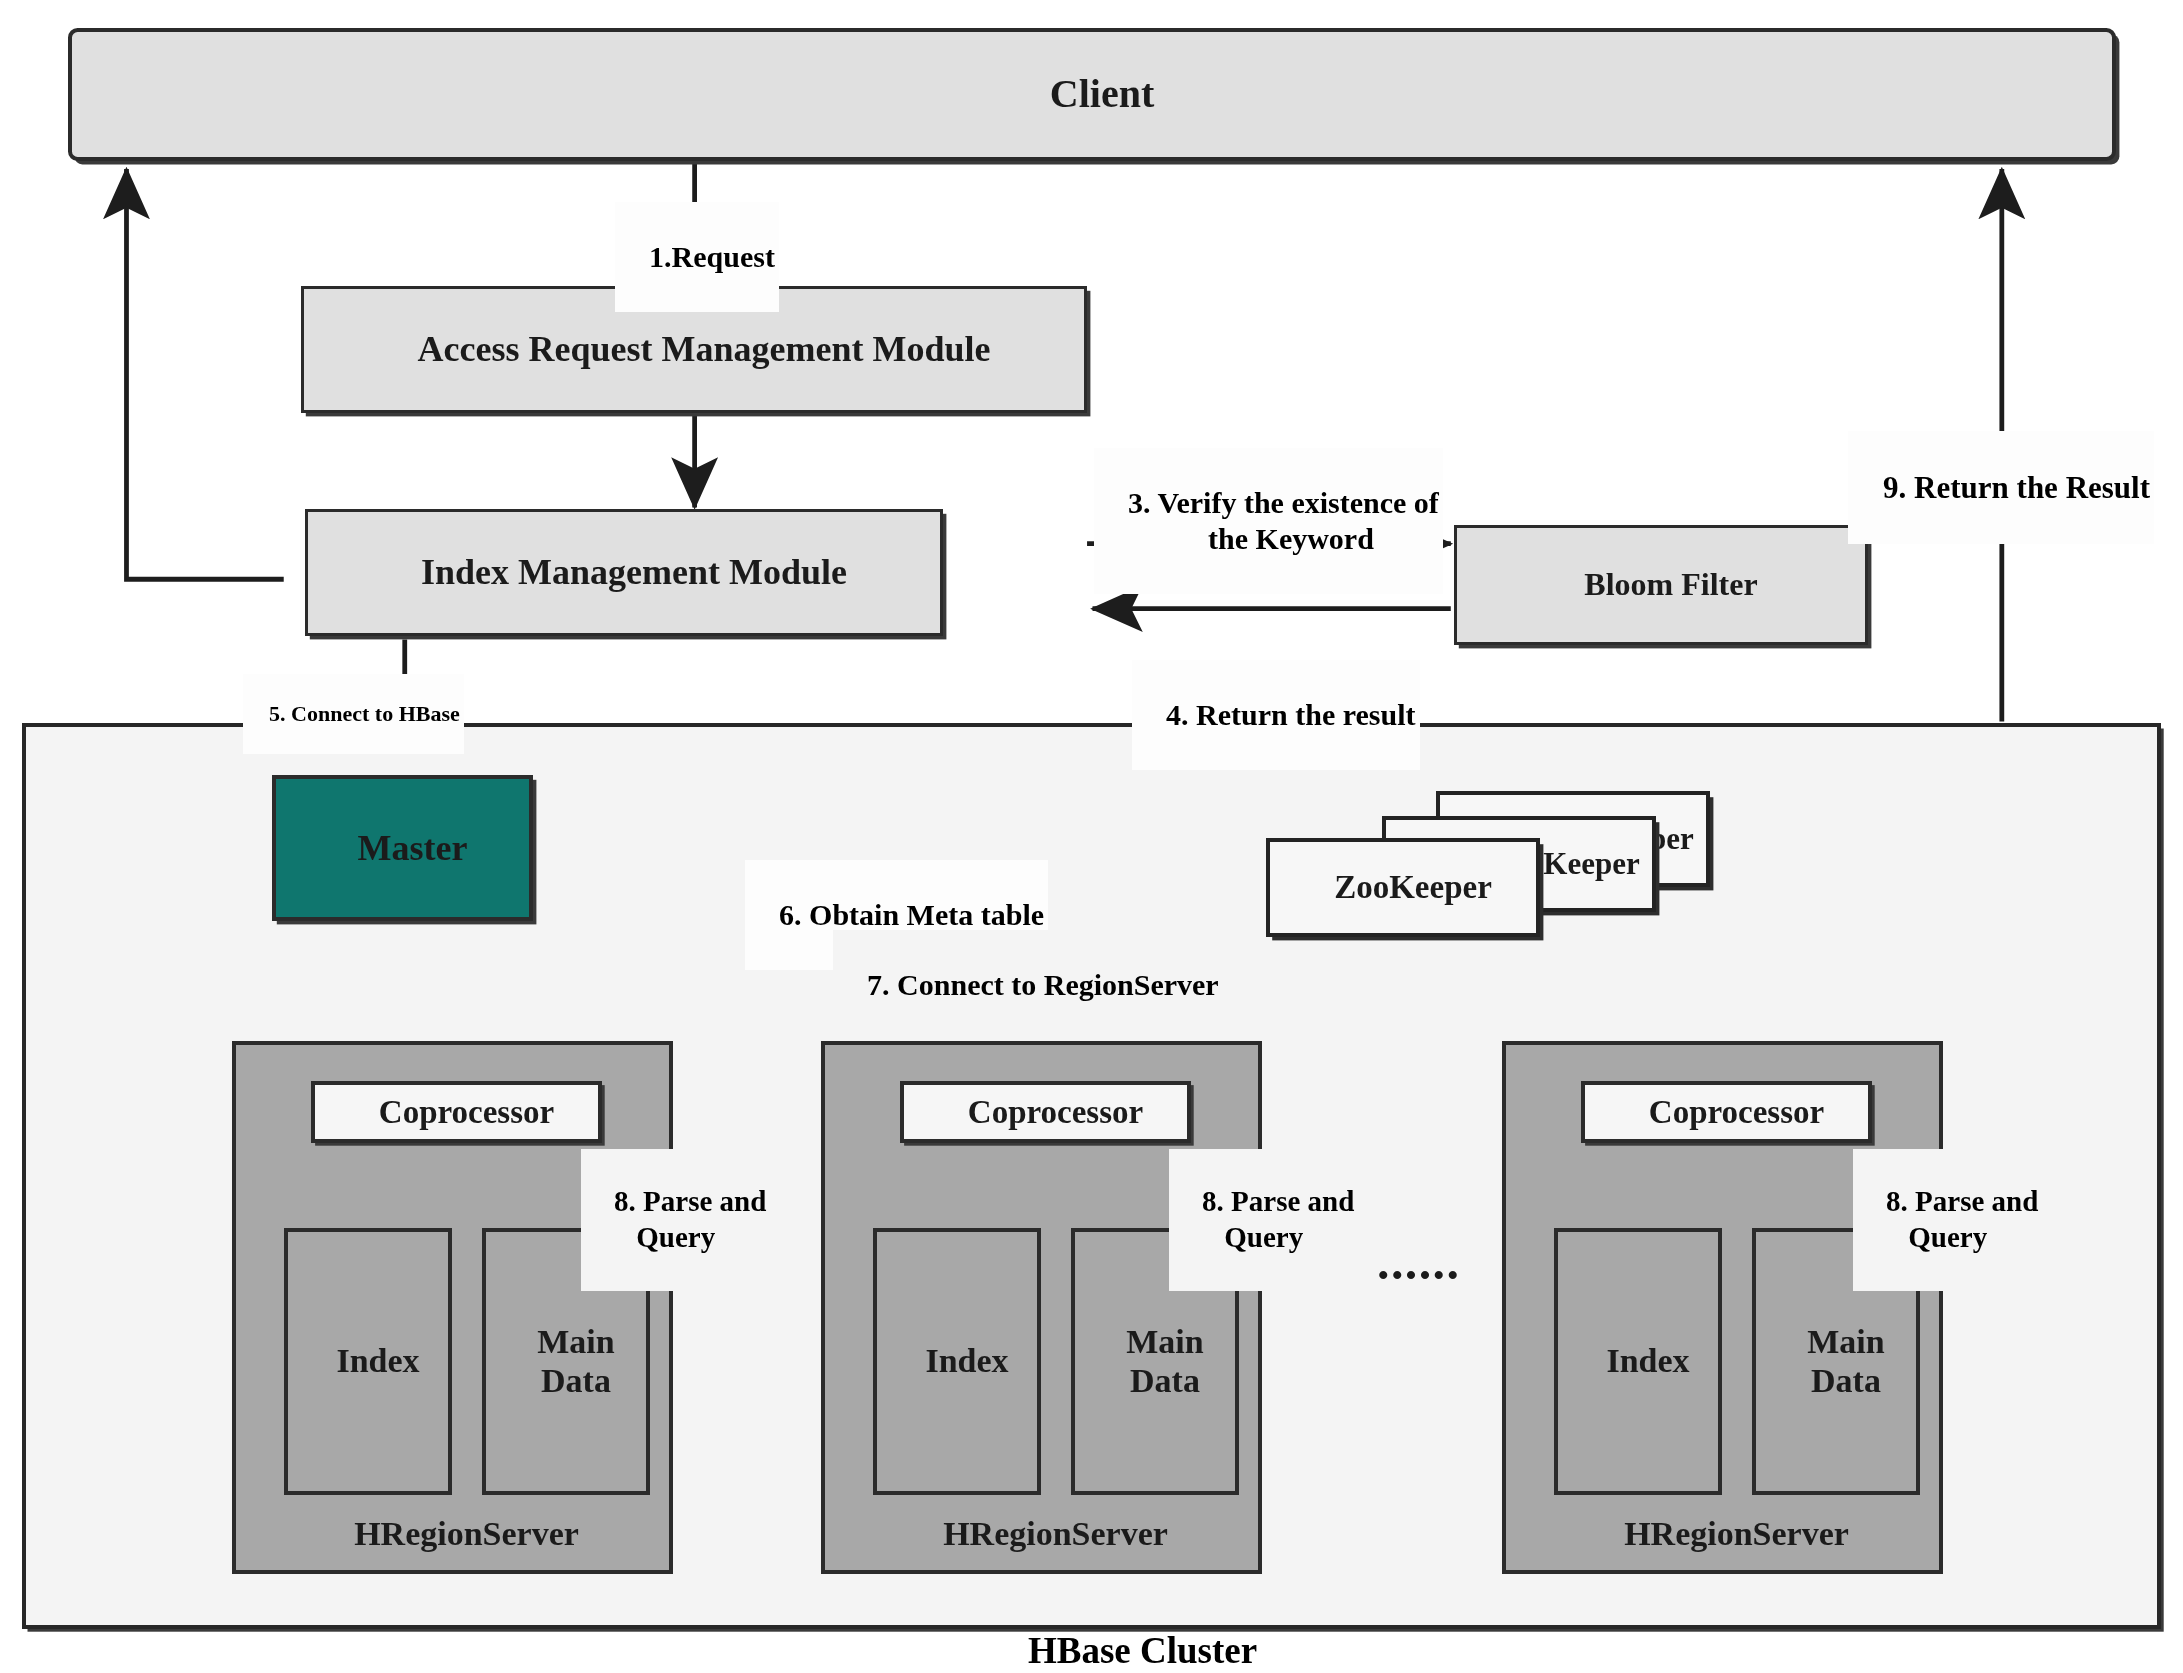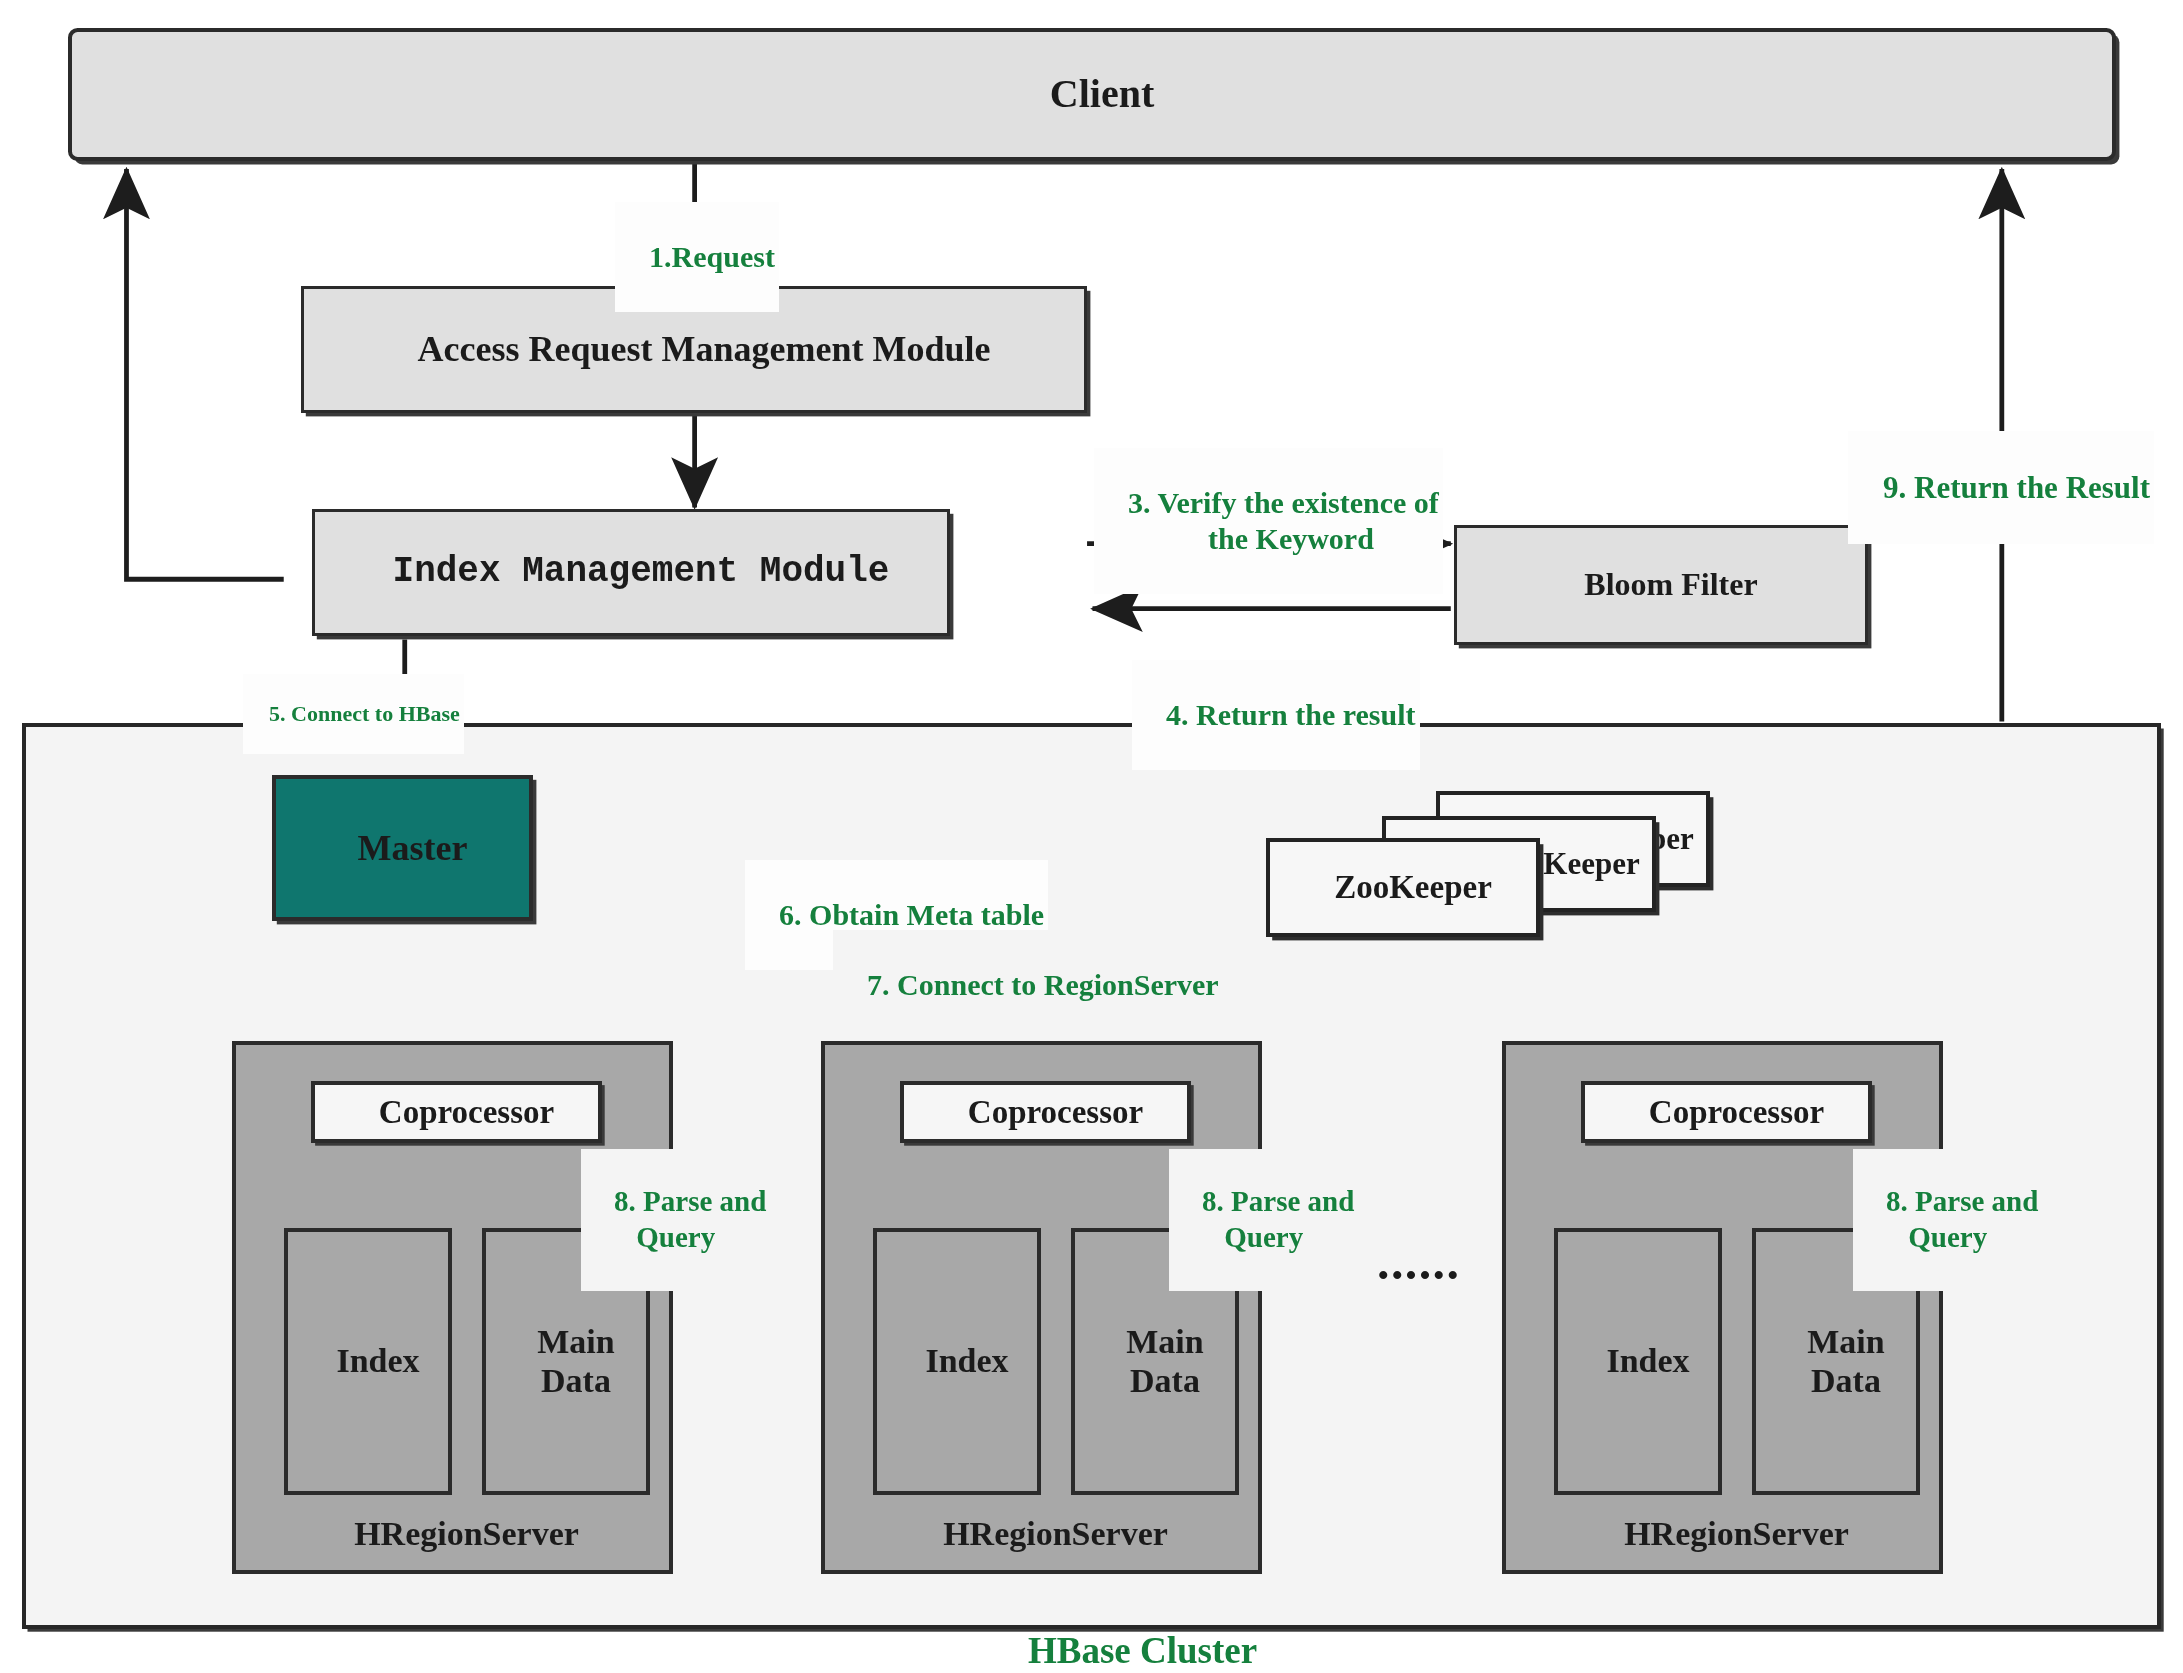--- a/index.html
+++ b/index.html
@@ -15,21 +15,21 @@
         box-shadow:4.1px 4.1px 0 -0.7px #3a3a3a;}
   .client{background:#e0e0e0;border:4.1px solid #2b2b2b;border-radius:9.6px;
           box-shadow:4.8px 4.8px 0 -1.4px #3a3a3a;}
   .mint{background:#0f766e;border:4.1px solid #2b2b2b;box-shadow:4.1px 4.1px 0 -0.7px #3a3a3a;}
   .zkbox{background:#f7f7f7;border:4.1px solid #232323;box-shadow:4.8px 4.8px 0 -1.4px #2e2e2e;}
   .cluster{background:#f4f4f4;border:4.1px solid #272727;box-shadow:4.1px 4.1px 0 -1.4px #3a3a3a;}
   .rserver{background:#a8a8a8;border:4.1px solid #2b2b2b;}
   .copro{background:#f6f6f6;border:4.1px solid #2b2b2b;box-shadow:3.4px 3.4px 0 -0.7px #3a3a3a;}
   .store{background:transparent;border:4.1px solid #2b2b2b;}
 
-  .lbl{position:absolute;color:#15803d;font-weight:bold;white-space:pre;
+  .lbl{position:absolute;color:#000000;font-weight:bold;white-space:pre;
        line-height:1.22;}
   .lbl.onwhite{background:#fdfdfd;padding:0 4.1px;}
   .lbl.oncluster{background:#f4f4f4;padding:0 4.1px;}
 
   .dots{position:absolute;color:#1b1b1b;font-weight:bold;letter-spacing:3.4px;}
 </style>
 </head>
 <body>
 
 <div id="stage">
@@ -81,21 +81,21 @@
   <div class="box cluster" style="left:22px;top:723px;width:2139px;height:906px;"></div>
 
   <div class="box client" style="left:68px;top:28px;width:2048px;height:133px;font-size:40px;">
     <span>Client</span>
   </div>
 
   <div class="box grey" style="left:301px;top:286px;width:786px;height:127px;font-size:36px;">
     <span>Access Request Management Module</span>
   </div>
 
-  <div class="box grey" style="left:312px;top:509px;width:638px;height:127px;font-size:36px;font-family:Liberation Mono, monospace;">
+  <div class="box grey" style="left:305px;top:509px;width:638px;height:127px;font-size:36px;">
     <span>Index Management Module</span>
   </div>
 
   <div class="box grey" style="left:1454px;top:525px;width:414px;height:120px;font-size:32px;">
     <span>Bloom Filter</span>
   </div>
 
   <div class="box mint" style="left:272px;top:775px;width:261px;height:146px;font-size:36px;">
     <span>Master</span>
   </div>

